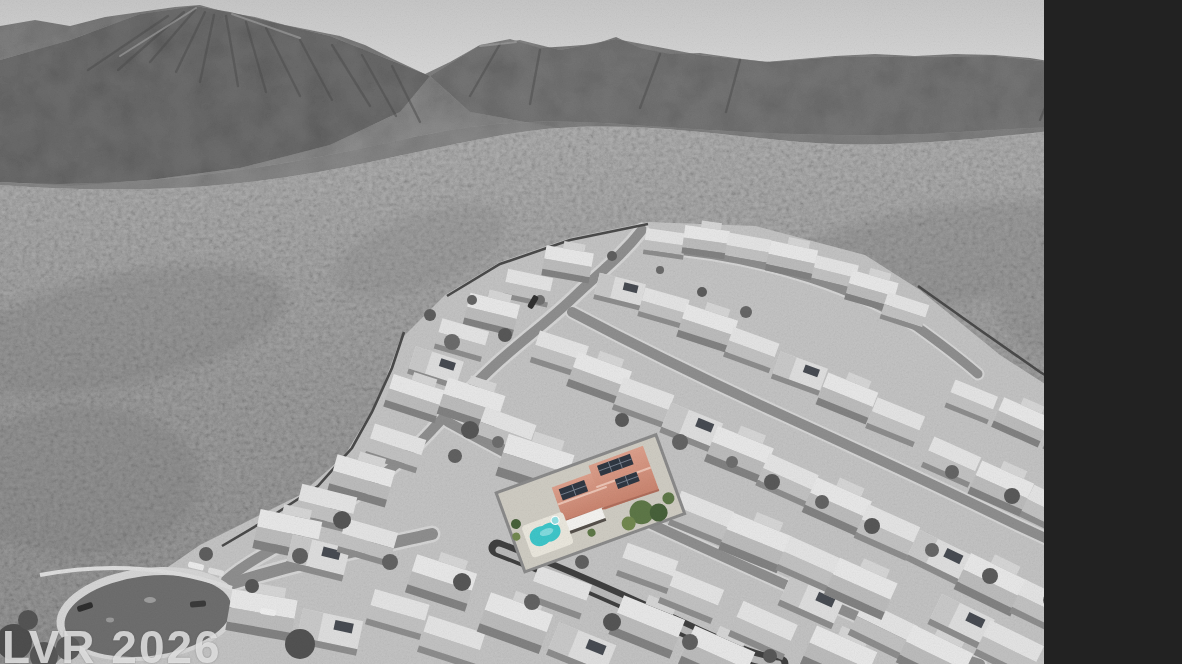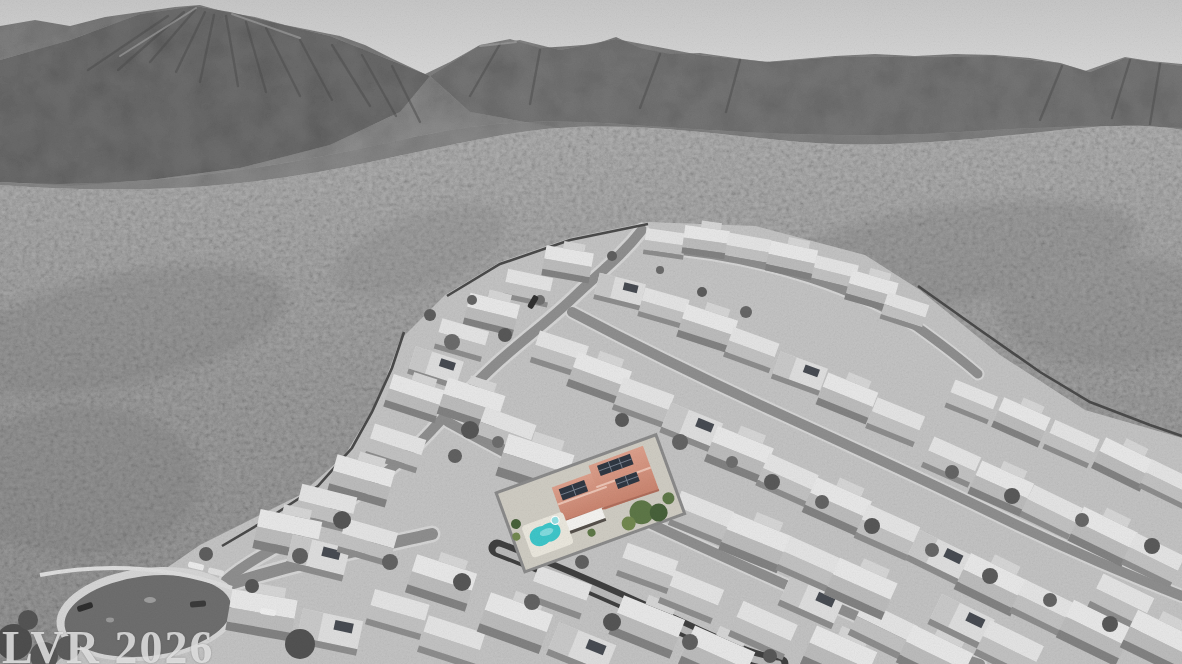--- a/index.html
+++ b/index.html
@@ -1,17 +1,17 @@
 <!DOCTYPE html>
 <html><head>
 <meta charset="utf-8">
 <style>
   html,body{margin:0;padding:0;background:#222;}
-  .stage{position:relative;width:1182px;height:664px;overflow:hidden;
-         font-family:Liberation Serif, serif;background:#b9b9b9;}
+  .stage{position:relative;width:1044px;height:664px;overflow:hidden;
+         font-family:Liberation Sans, sans-serif;background:#b9b9b9;}
   .stage svg{position:absolute;inset:0;display:block;}
   .watermark{position:absolute;left:2px;bottom:-10px;
              font-size:46px;font-weight:700;letter-spacing:2px;
              color:rgba(233,233,233,0.82);
              text-shadow:0 0 2px rgba(70,70,70,0.45);
              user-select:none;pointer-events:none;}
 </style>
 </head>
 <body>
 

